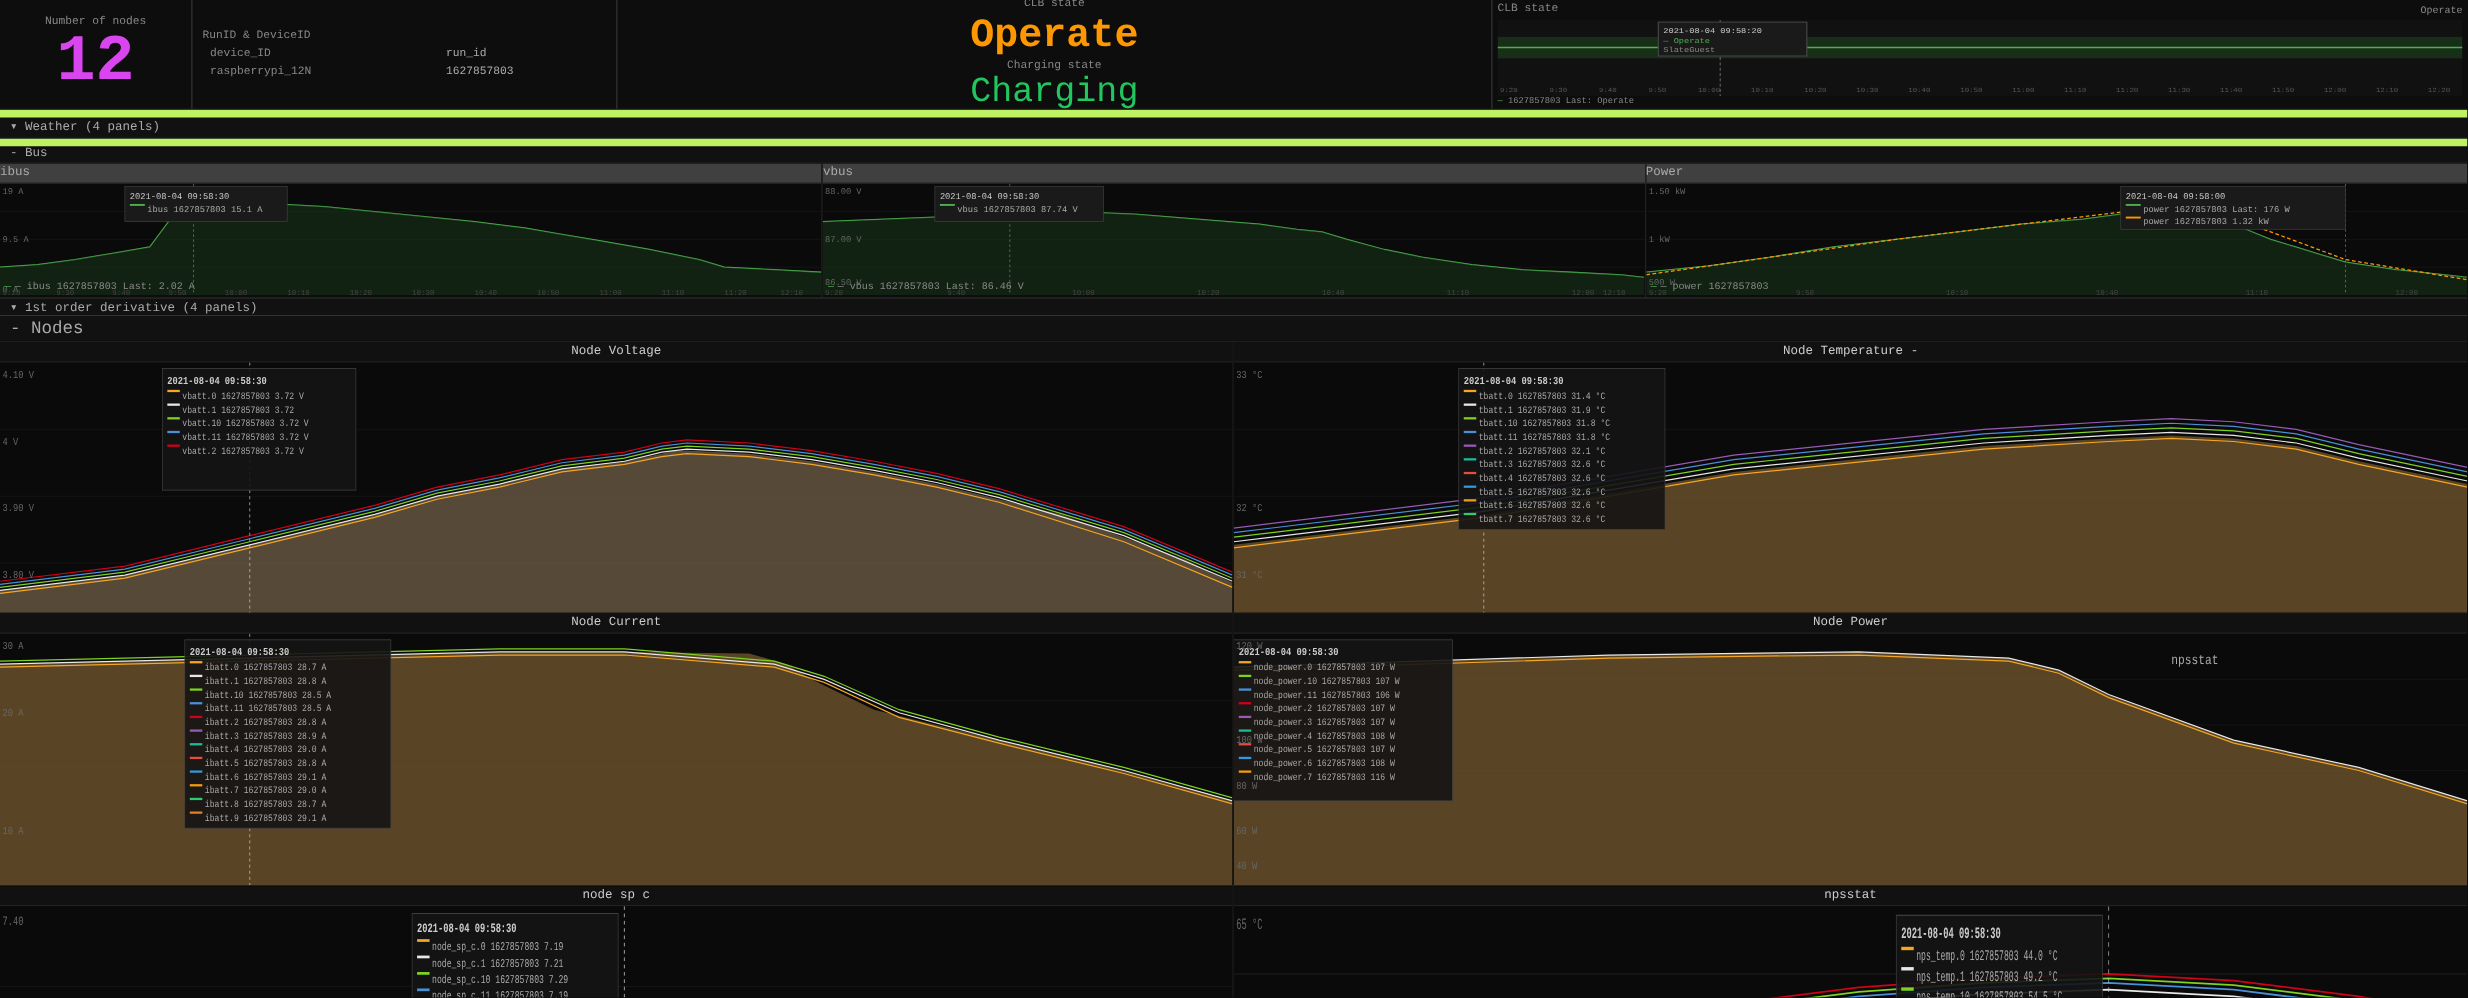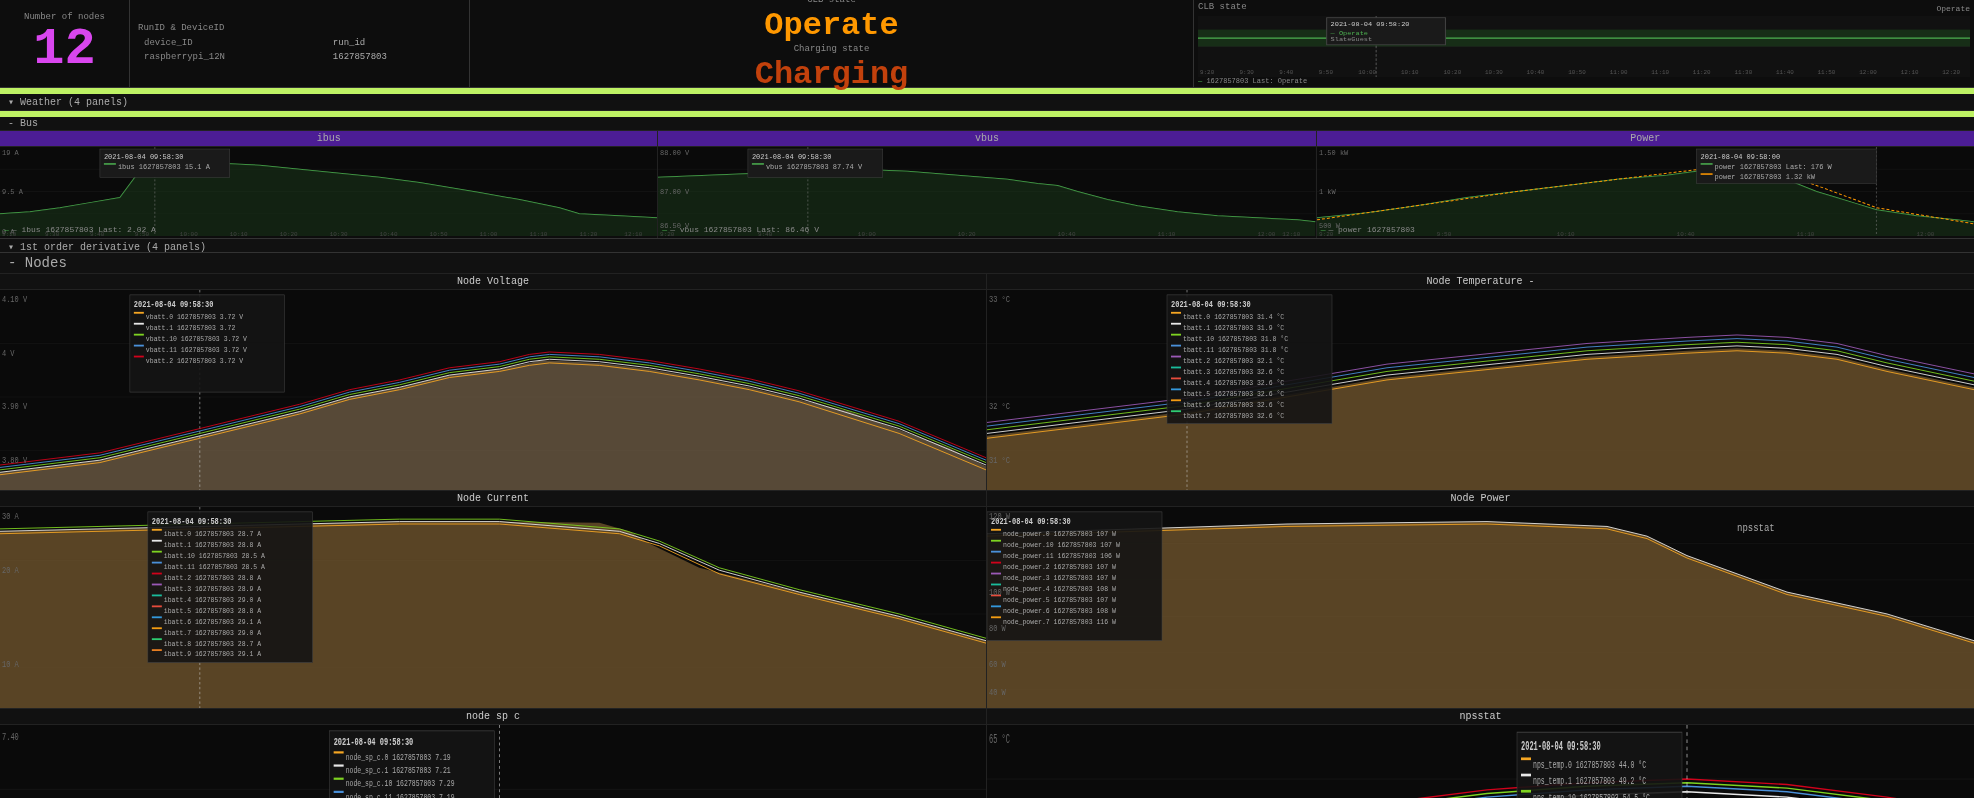--- a/index.html
+++ b/index.html
@@ -22,21 +22,21 @@
 
     .top-cell {
       border-right: 1px solid #333;
       padding: 4px 8px;
       display: flex;
       flex-direction: column;
       justify-content: center;
     }
 
     .top-cell-nodes {
-      width: 130px;
+      width: 154px;
       align-items: center;
     }
 
     .node-count {
       font-size: 52px;
       font-weight: bold;
       color: #d946ef;
       line-height: 1;
     }
 
@@ -55,23 +55,23 @@
       margin-bottom: 2px;
     }
 
     .operate-text {
       color: #ff9800;
       font-size: 32px;
       font-weight: bold;
     }
 
     .charging-text {
-      color: #c2410c;
-      font-size: 32px;
-      font-weight: bold;
+      color: #22c55e;
+      font-size: 28px;
+      font-weight: normal;
     }
 
     .runid-table {
       width: 100%;
     }
     .runid-table td {
       padding: 1px 4px;
       color: #aaa;
       font-size: 9px;
       margin-left: 31px;
@@ -109,25 +109,25 @@
     }
 
     .bus-panel {
       flex: 1;
       border-right: 1px solid #222;
       position: relative;
       overflow: hidden;
     }
 
     .panel-title {
-      text-align: center;
+      text-align: left;
       color: #aaa;
       font-size: 10px;
       padding: 2px 0;
-      background: #4c1d95;
+      background: #404040;
       border-bottom: 1px solid #222;
     }
 
     .chart-area {
       width: 100%;
       height: calc(100% - 18px);
       position: relative;
     }
 
     

